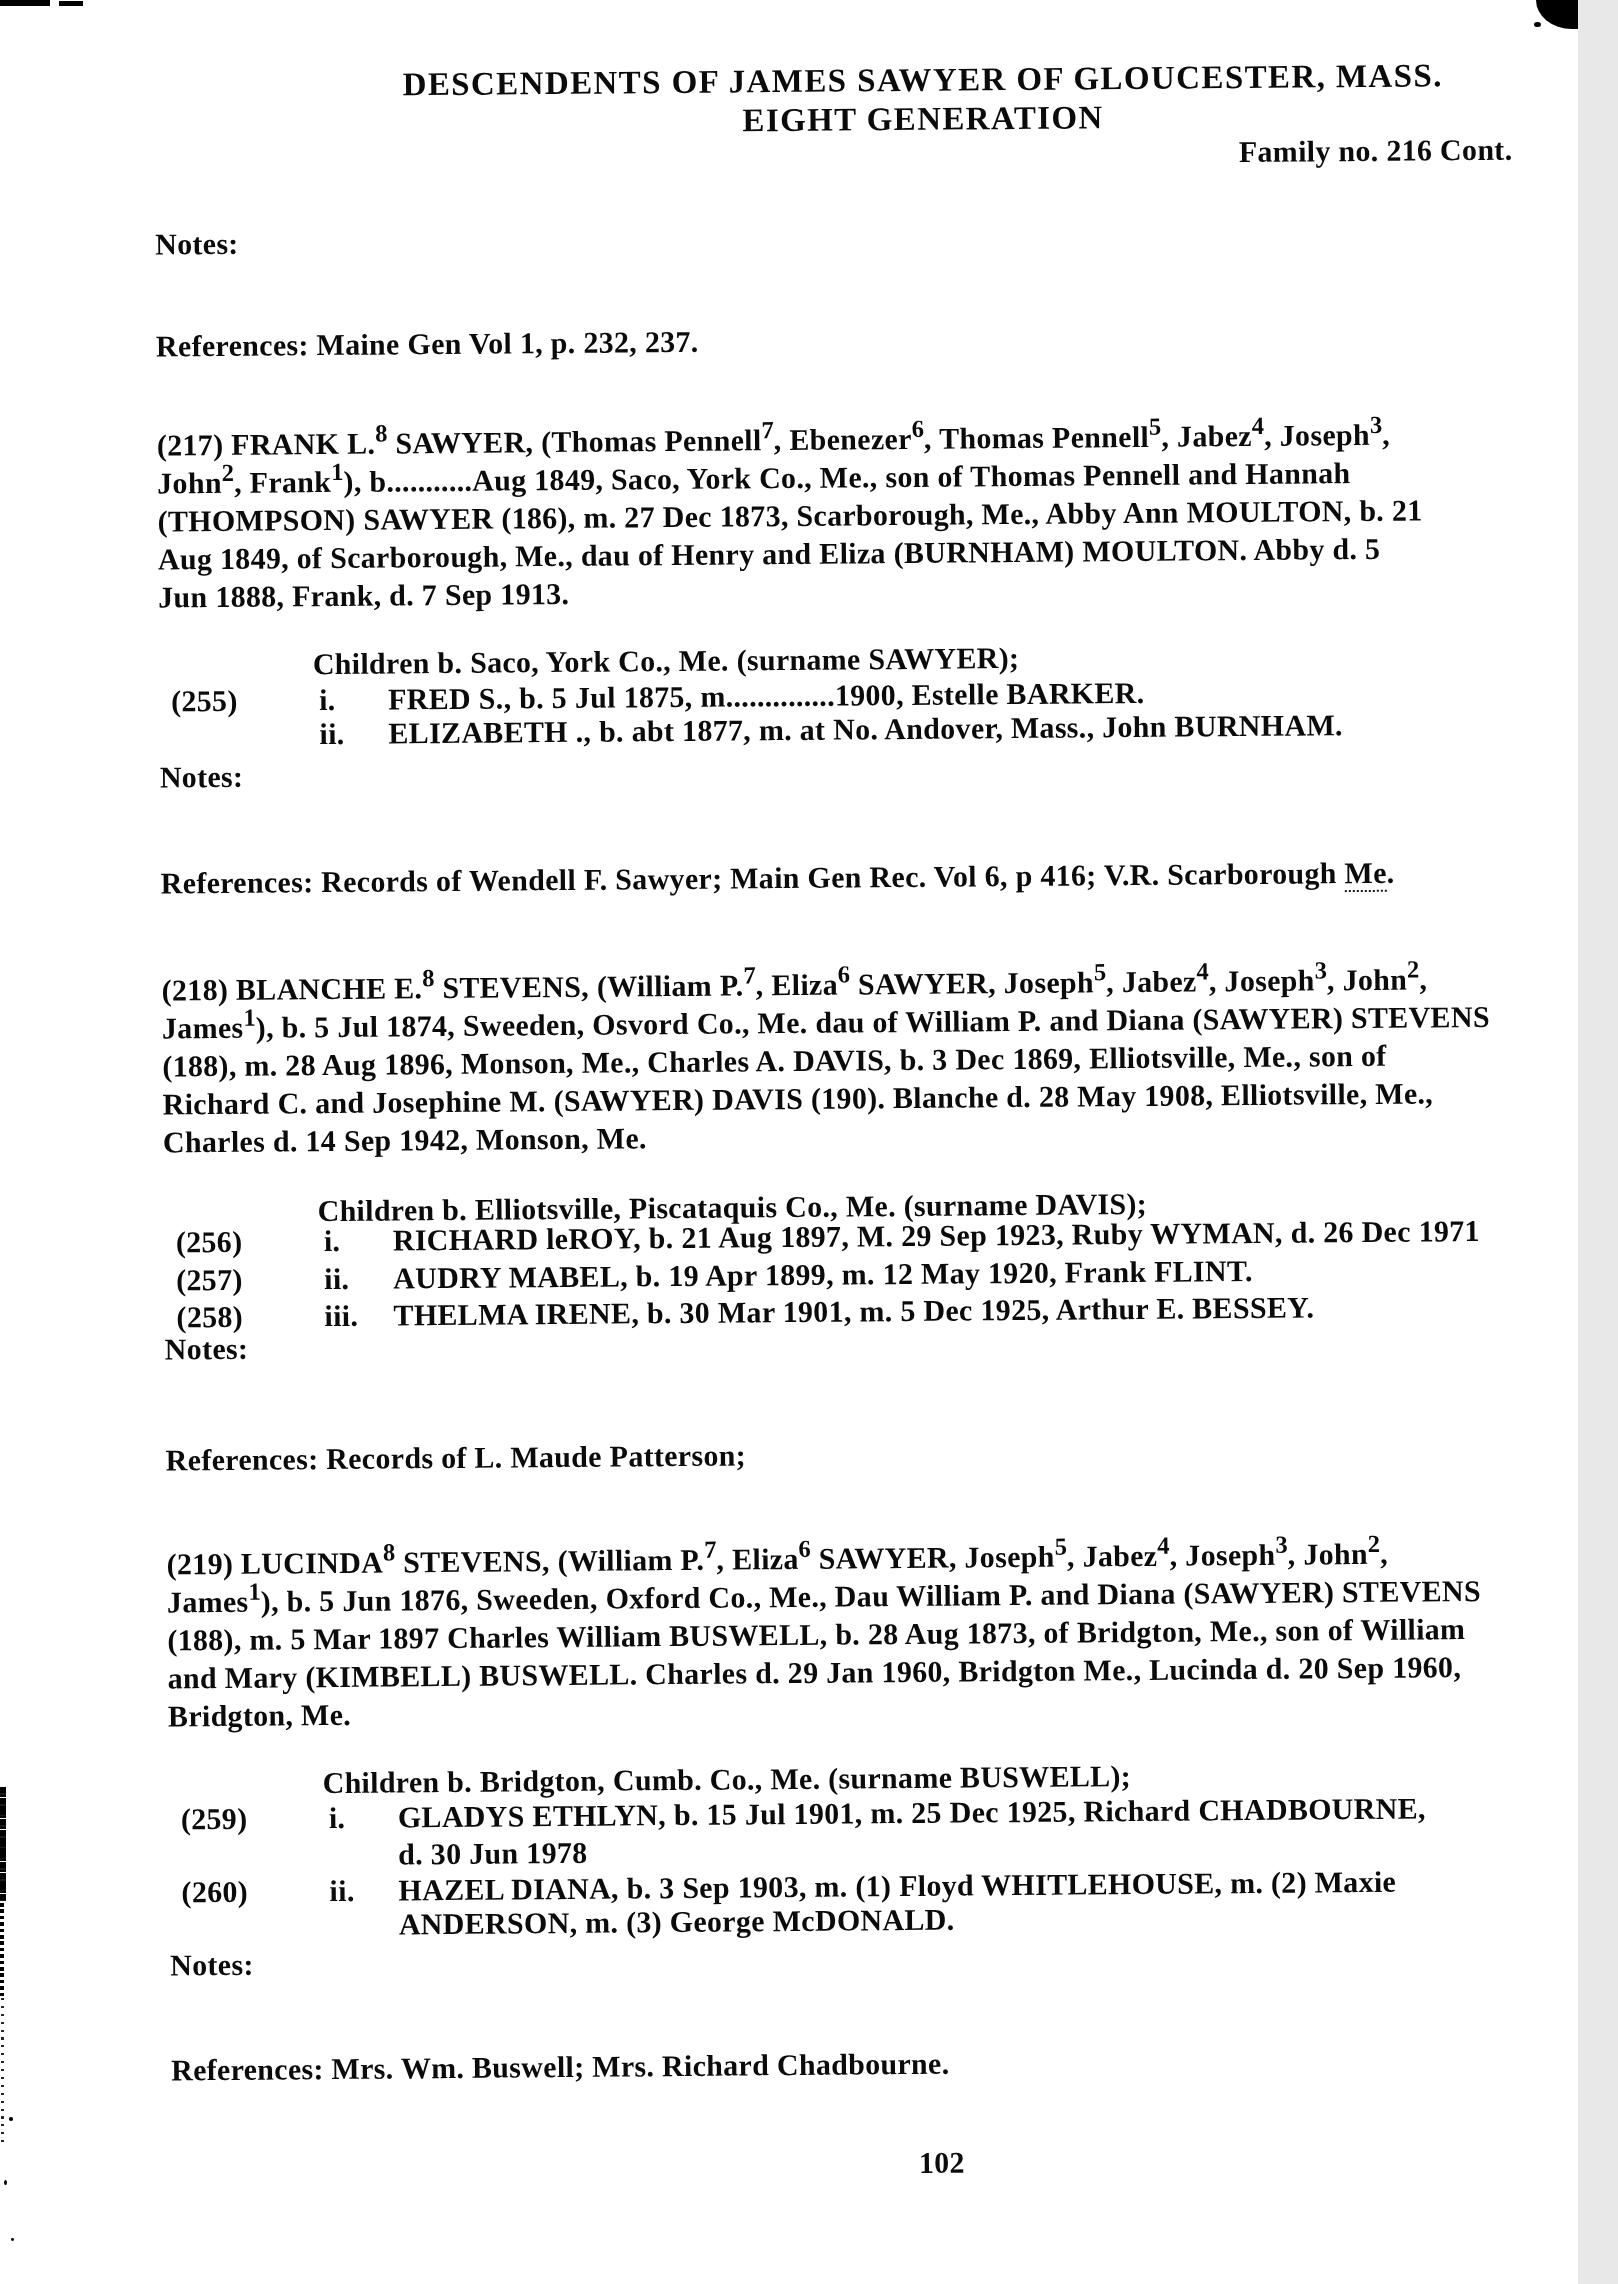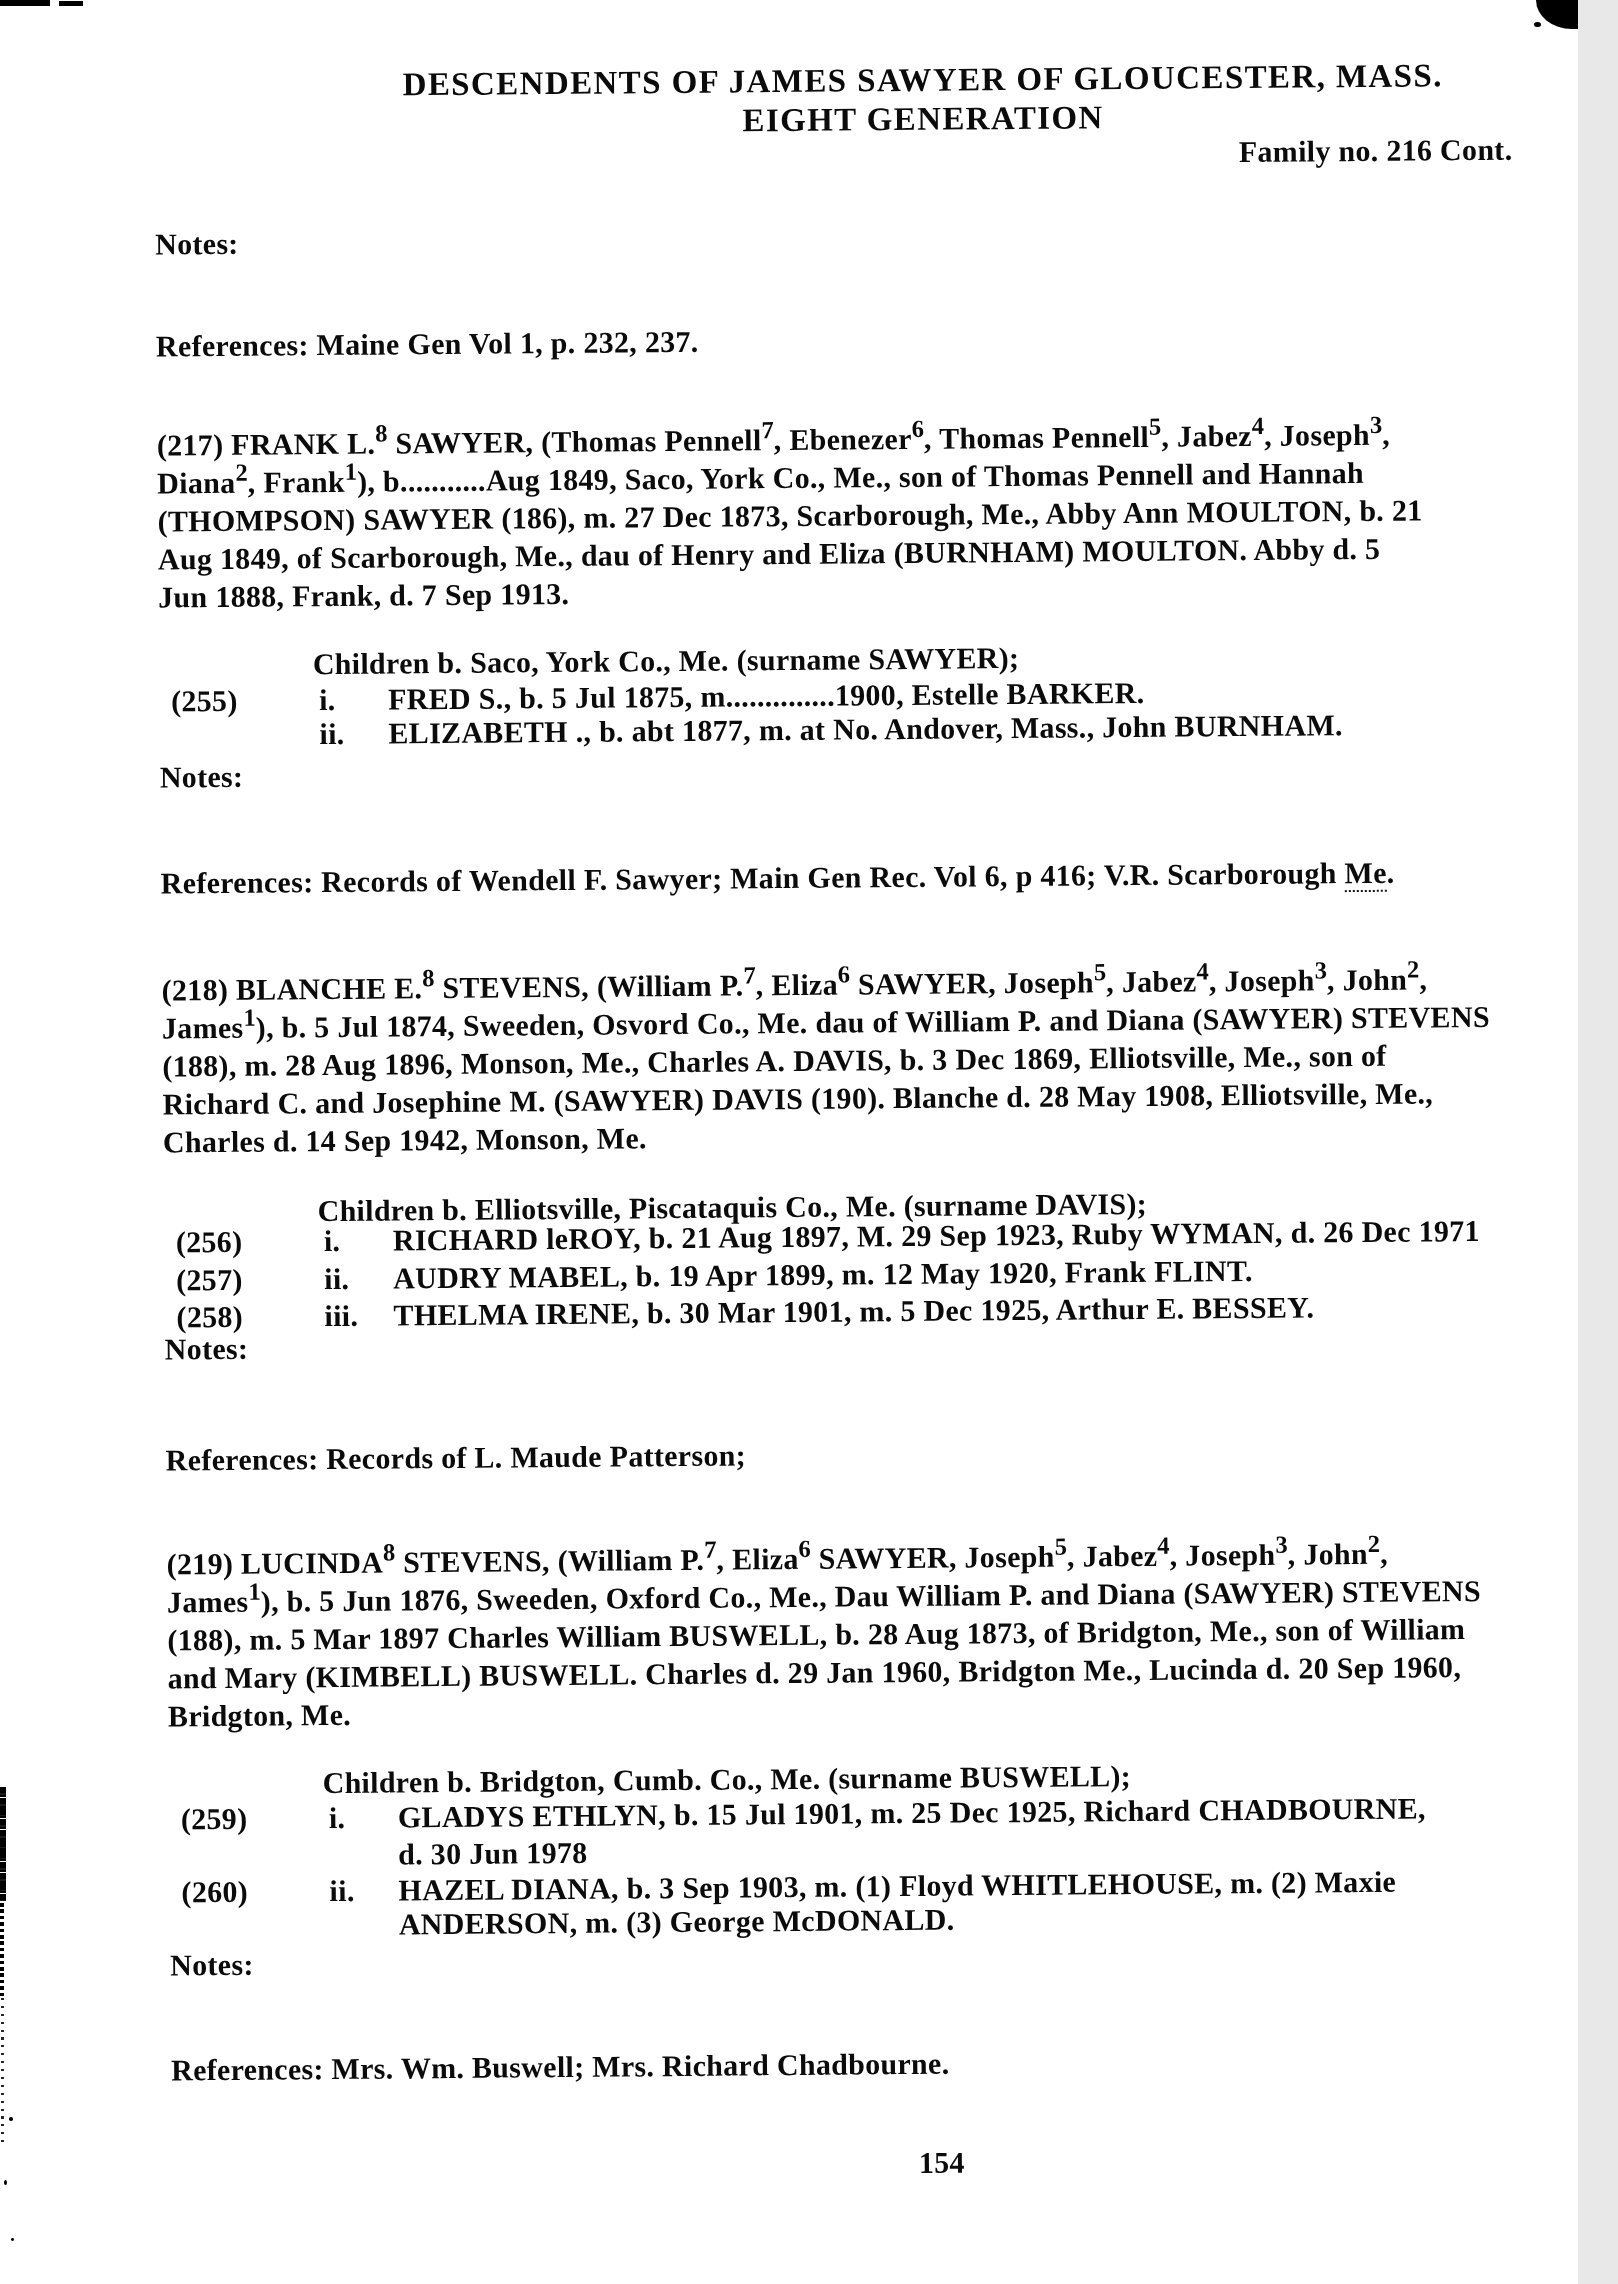--- a/index.html
+++ b/index.html
@@ -58,21 +58,21 @@
 
     <div class="abs title center" style="top:63px;left:245px;width:1374px;">DESCENDENTS OF JAMES SAWYER OF GLOUCESTER, MASS.</div>
     <div class="abs title center" style="top:102px;left:245px;width:1374px;">EIGHT GENERATION</div>
     <div class="abs body-text" style="top:137px;right:57px;">Family no. 216 Cont.</div>
 
     <div class="abs body-text" style="top:220px;left:163px;">Notes:</div>
     <div class="abs body-text" style="top:322px;left:163px;"><span>References:  Maine Gen Vol 1, p. 232, 237.</span></div>
 
     <div class="abs body-text" style="top:421px;left:163px;">
       <div class="pline"><span>(217) FRANK L.</span><span class="sup">8</span><span> SAWYER,  (Thomas Pennell</span><span class="sup">7</span><span>, Ebenezer</span><span class="sup">6</span><span>, Thomas Pennell</span><span class="sup">5</span><span>, Jabez</span><span class="sup">4</span><span>, Joseph</span><span class="sup">3</span><span>,</span></div>
-      <div class="pline"><span>Diana</span><span class="sup">2</span><span>, Frank</span><span class="sup">1</span><span>), b...........Aug 1849, Saco, York Co., Me., son of Thomas Pennell and Hannah</span></div>
+      <div class="pline"><span>John</span><span class="sup">2</span><span>, Frank</span><span class="sup">1</span><span>), b...........Aug 1849, Saco, York Co., Me., son of Thomas Pennell and Hannah</span></div>
       <div class="pline"><span>(THOMPSON) SAWYER (186), m. 27 Dec 1873, Scarborough, Me., Abby Ann MOULTON, b. 21</span></div>
       <div class="pline"><span>Aug 1849, of Scarborough, Me., dau of Henry and Eliza (BURNHAM) MOULTON.  Abby d. 5</span></div>
       <div class="pline"><span>Jun 1888, Frank, d. 7 Sep 1913.</span></div>
     </div>
 
     <div class="abs row-text" style="top:641px;left:317px;">Children b. Saco, York Co., Me. (surname SAWYER);</div>
 
     <div class="abs row-text" style="top:677px;left:175px;">
       <span class="cnum">(255)</span><span class="croman">i.</span><span class="ctext">FRED S., b. 5 Jul 1875, m..............1900, Estelle BARKER.</span>
     </div>
@@ -125,17 +125,17 @@
     <div class="abs row-text" style="top:1868px;left:175px;">
       <span class="cnum">(260)</span><span class="croman">ii.</span><span class="ctext">HAZEL DIANA, b. 3 Sep 1903, m. (1) Floyd WHITLEHOUSE, m. (2) Maxie</span>
     </div>
     <div class="abs row-text" style="top:1902px;left:175px;">
       <span class="cnum"></span><span class="croman"></span><span class="ctext">ANDERSON, m. (3) George McDONALD.</span>
     </div>
 
     <div class="abs body-text" style="top:1941px;left:163px;">Notes:</div>
     <div class="abs body-text" style="top:2046px;left:163px;"><span>References:  Mrs. Wm. Buswell; Mrs. Richard Chadbourne.</span></div>
 
-    <div class="abs body-text" style="top:2145px;left:910px;">154</div>
+    <div class="abs body-text" style="top:2145px;left:910px;">102</div>
 
   </div>
 </div>
 
 
 </body></html>

